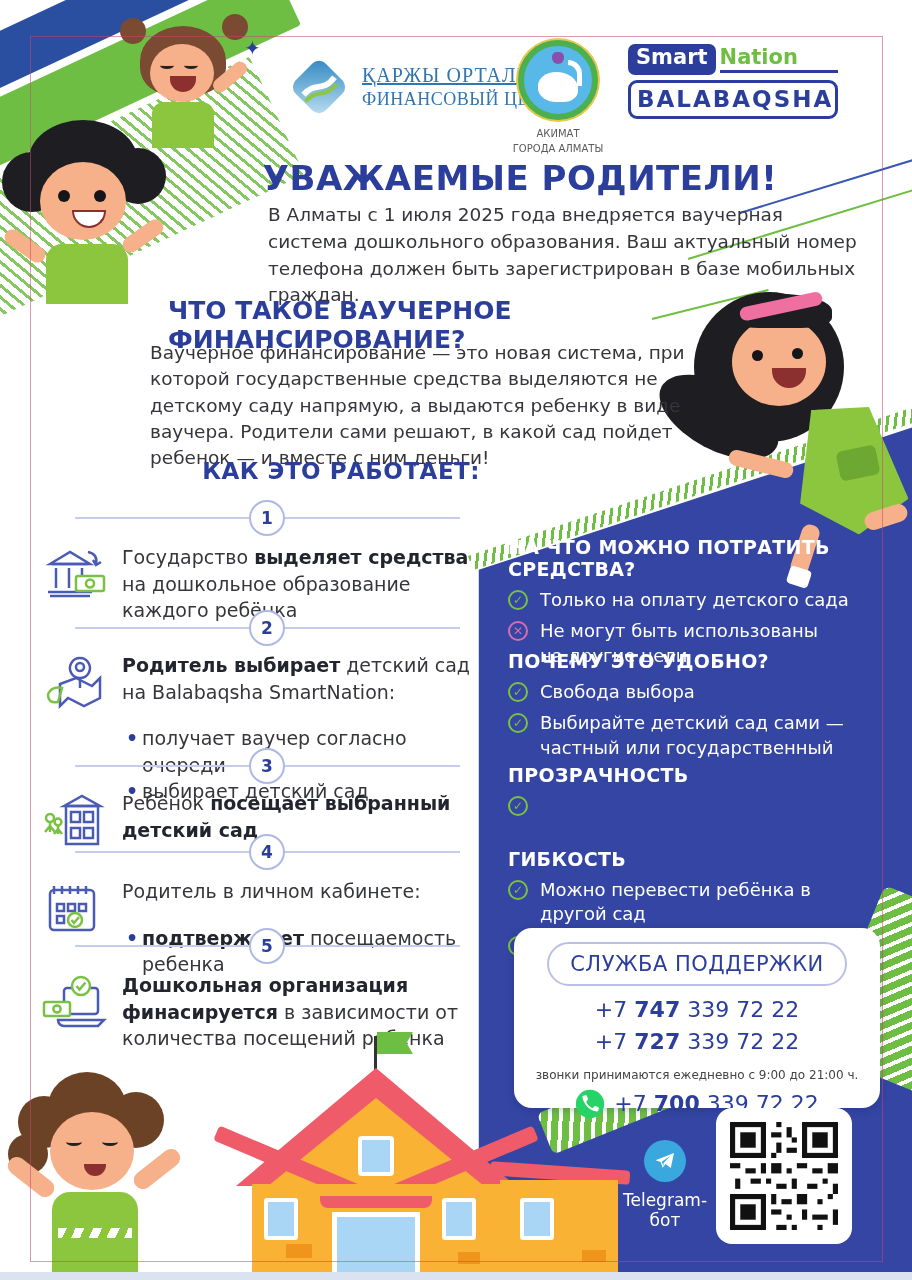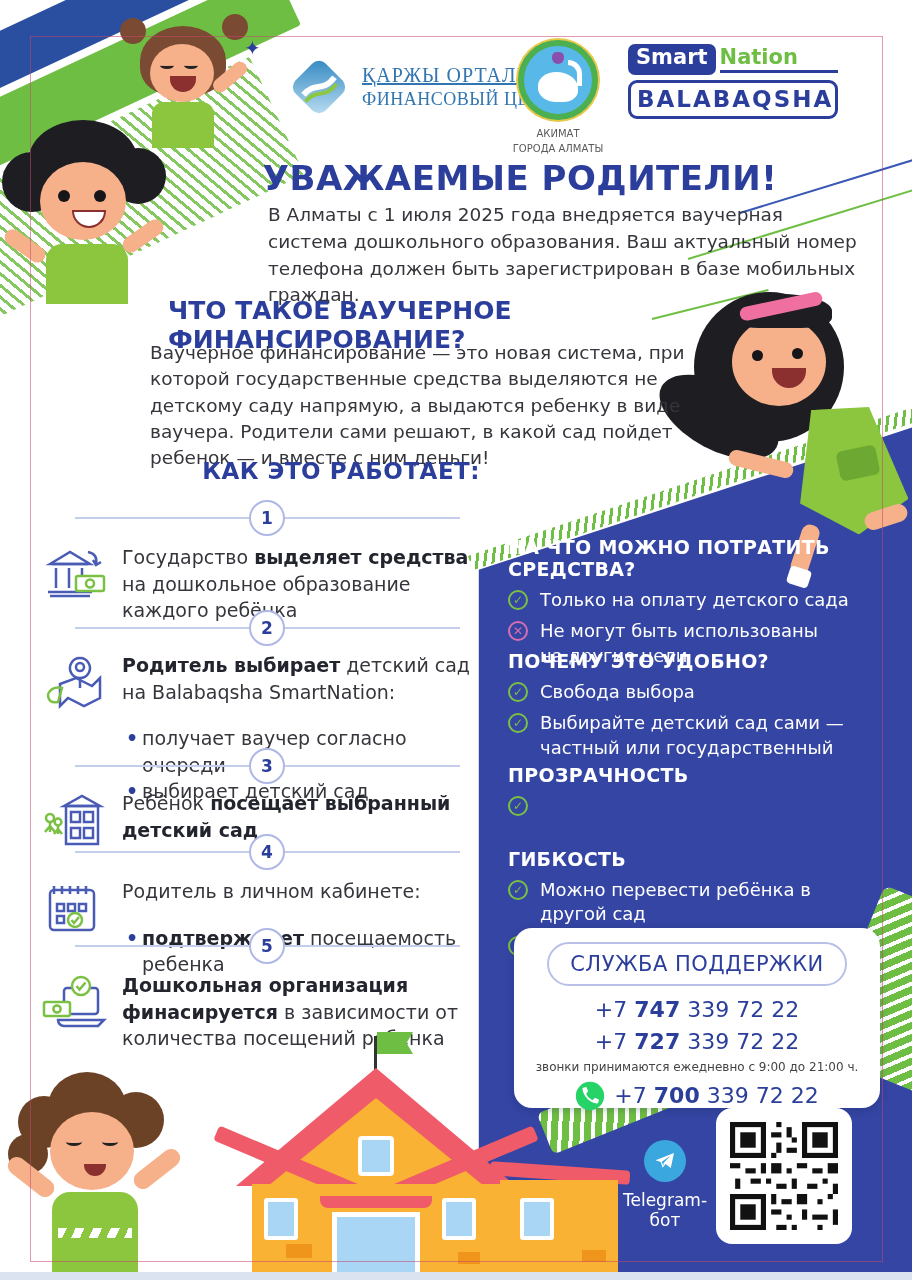--- a/index.html
+++ b/index.html
@@ -146,21 +146,21 @@
   .mark.no{border:2px solid var(--cross-pink);color:var(--cross-pink)}
 
   
   .support{z-index:6;left:514px;top:928px;width:366px;height:180px;background:#fff;border-radius:18px;
     box-shadow:0 2px 8px rgba(20,30,80,.25);text-align:center}
   .support .pill{margin:14px auto 8px;width:300px;height:44px;border:2px solid #b9c0e8;border-radius:26px;
     display:flex;align-items:center;justify-content:center;color:var(--brand-blue);
     font-size:21px;font-weight:400;letter-spacing:.5px}
   .phone{color:var(--brand-blue);font-size:22px;line-height:1.45}
   .phone b{font-weight:800}
-  .support .note{color:#444;font-size:12px;margin-top:2px}
+  .support .note{color:#444;font-size:12px;margin-top:10px}
   .wa-row{display:flex;align-items:center;justify-content:center;gap:9px;margin-top:6px}
   .wa-icon{width:30px;height:30px}
 
   
   .tg{z-index:7;left:620px;top:1140px;width:90px;text-align:center;color:#fff}
   .tg .circ{margin:0 auto;width:42px;height:42px;border-radius:50%;background:var(--telegram-blue);
     display:flex;align-items:center;justify-content:center}
   .tg .lbl{margin-top:8px;font-size:17px}
   .qr{z-index:7;left:716px;top:1108px;width:136px;height:136px;background:#fff;border-radius:16px;
     display:flex;align-items:center;justify-content:center}

